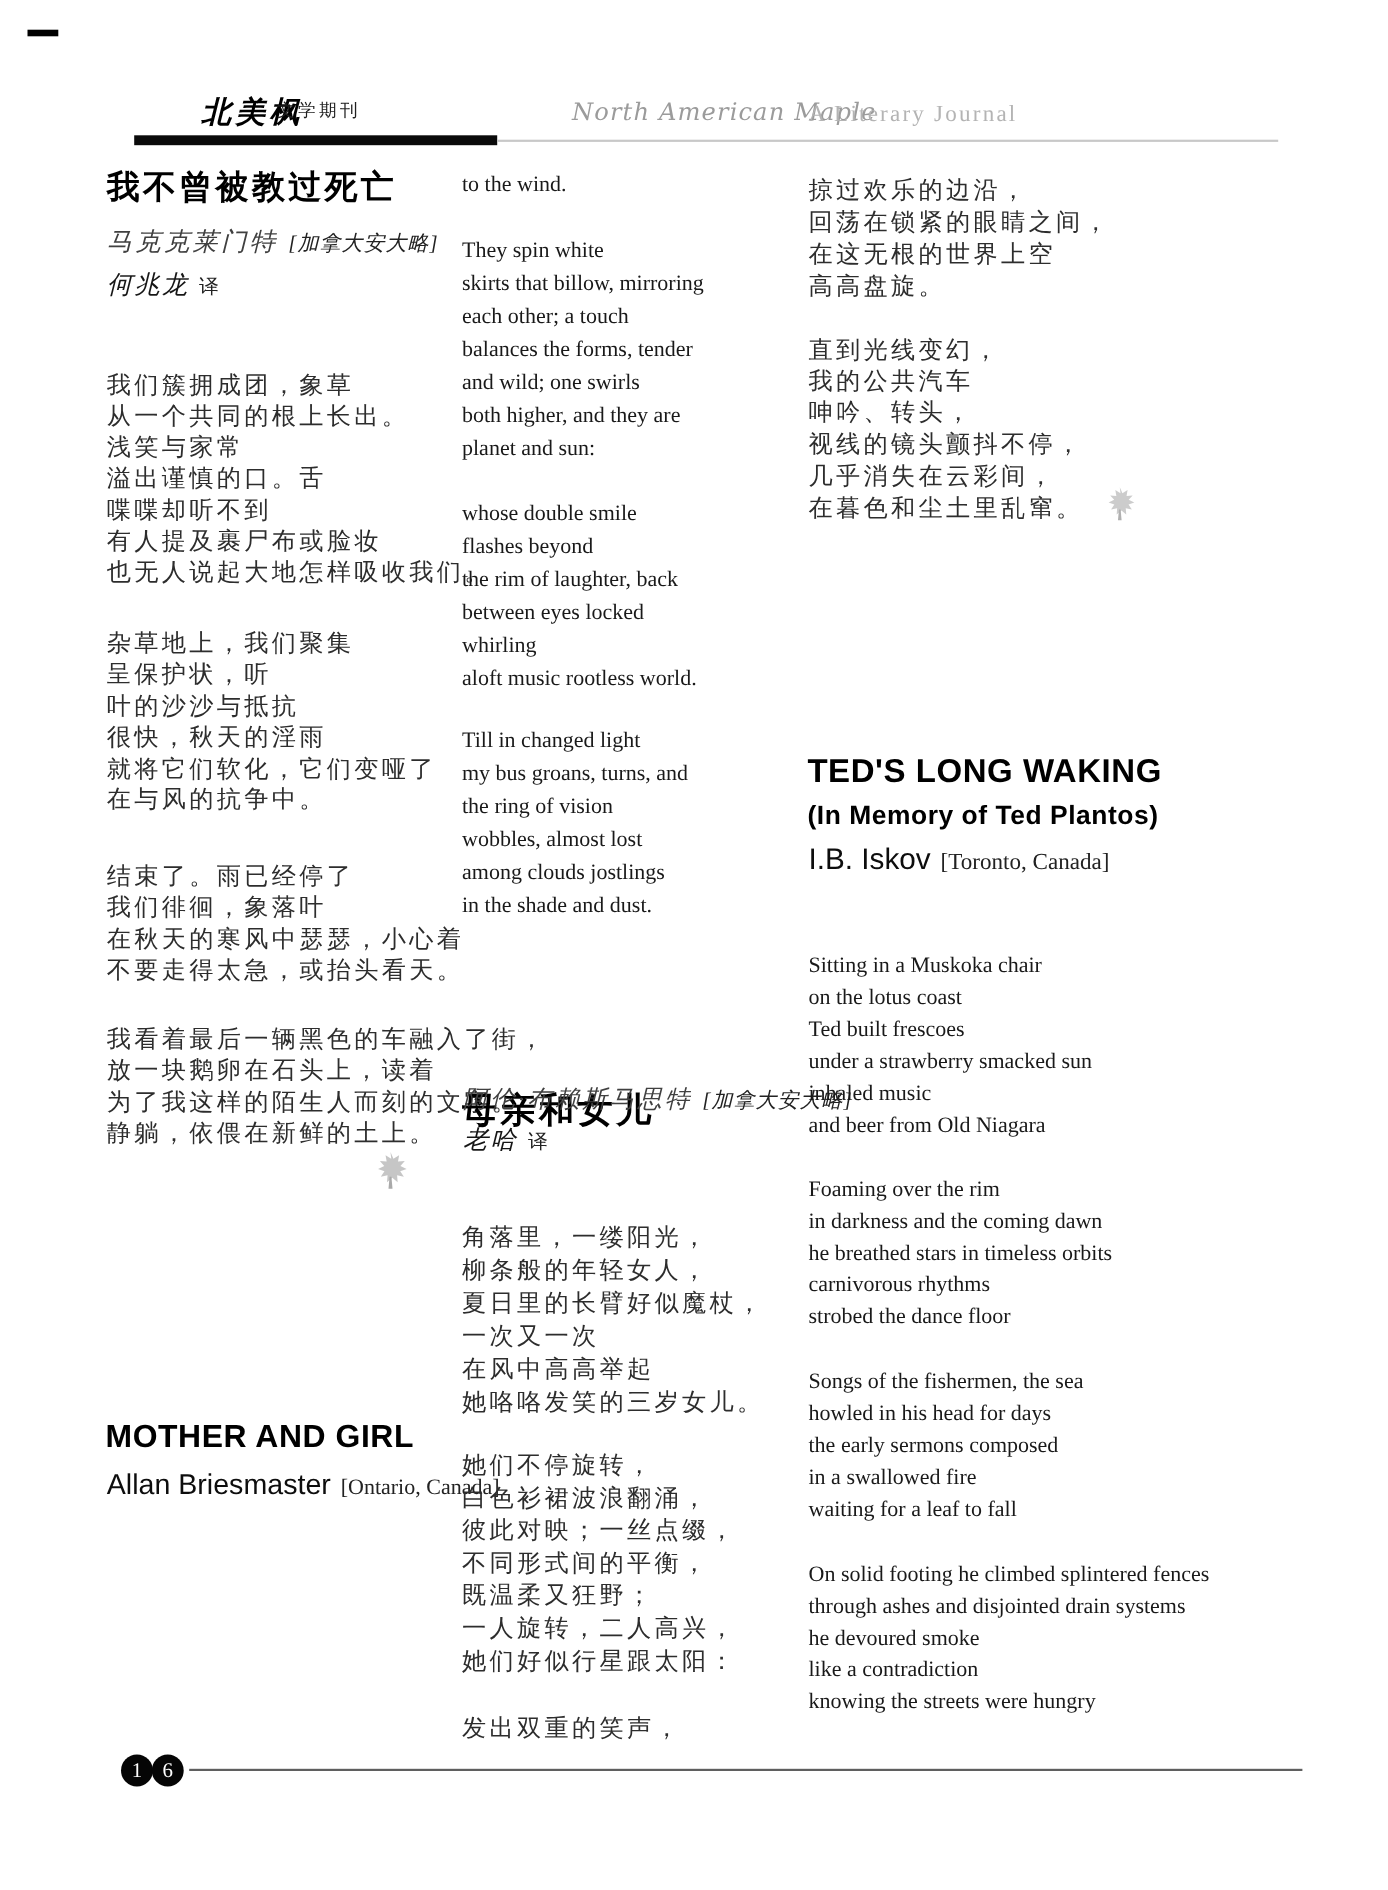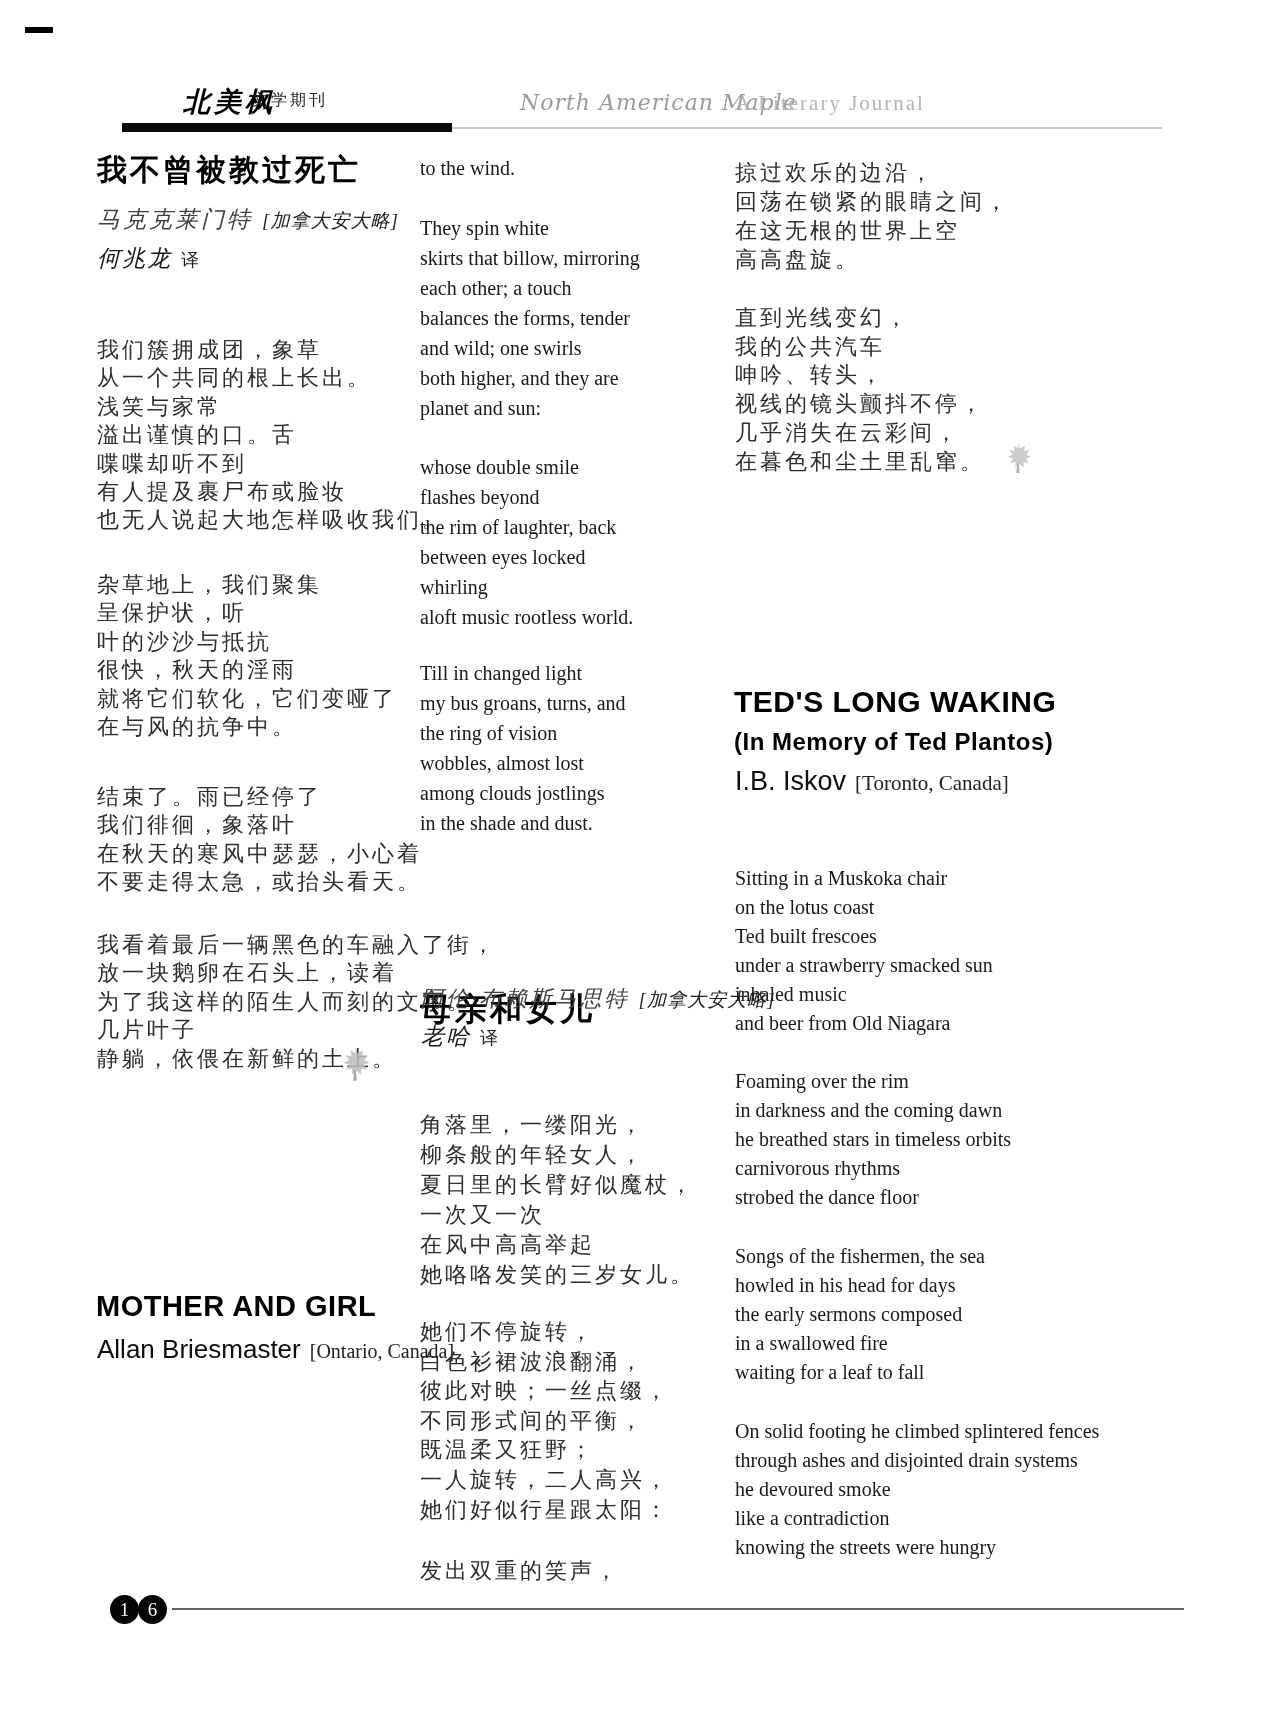--- a/index.html
+++ b/index.html
@@ -90,21 +90,20 @@
   <div class="stanza cn lh284" style="left:97px; top:783px;">
       <div class="line">结束了。雨已经停了</div>
       <div class="line">我们徘徊，象落叶</div>
       <div class="line">在秋天的寒风中瑟瑟，小心着</div>
       <div class="line">不要走得太急，或抬头看天。</div>
     </div>
   <div class="stanza cn lh284" style="left:97px; top:931px;">
       <div class="line">我看着最后一辆黑色的车融入了街，</div>
       <div class="line">放一块鹅卵在石头上，读着</div>
       <div class="line">为了我这样的陌生人而刻的文字。</div>
-      <div class="line">几片叶子</div>
       <div class="line">静躺，依偎在新鲜的土上。</div>
     </div>
 
   <span class="leaf" style="left:335px; top:1044px;">
     <svg width="40" height="40" viewBox="0 0 24 24">
       <path fill="#bcbcbc" opacity="0.85" d="M12 2l1.6 3.6 3.1-1.9-.6 3.5 3.7-.3-2.4 2.7 3.4 1.6-3.5 1.2 2 3.1-3.7-.8.3 3.8-2.9-2.5-2.9 2.5.3-3.8-3.7.8 2-3.1-3.5-1.2 3.4-1.6-2.4-2.7 3.7.3-.6-3.5 3.1 1.9z"></path>
       <path fill="#a9a9a9" d="M11.5 15.5h1l.6 6.5h-2.2z"></path>
     </svg>
   </span>
 

